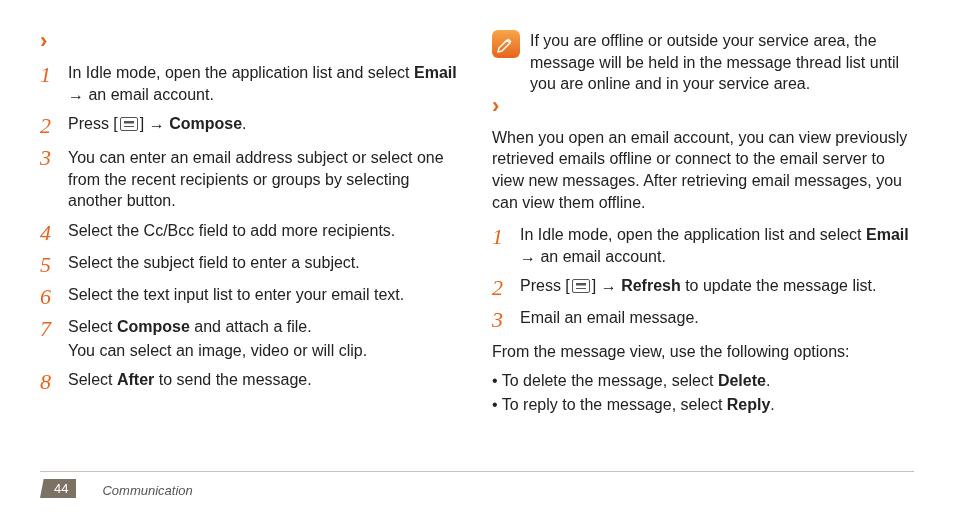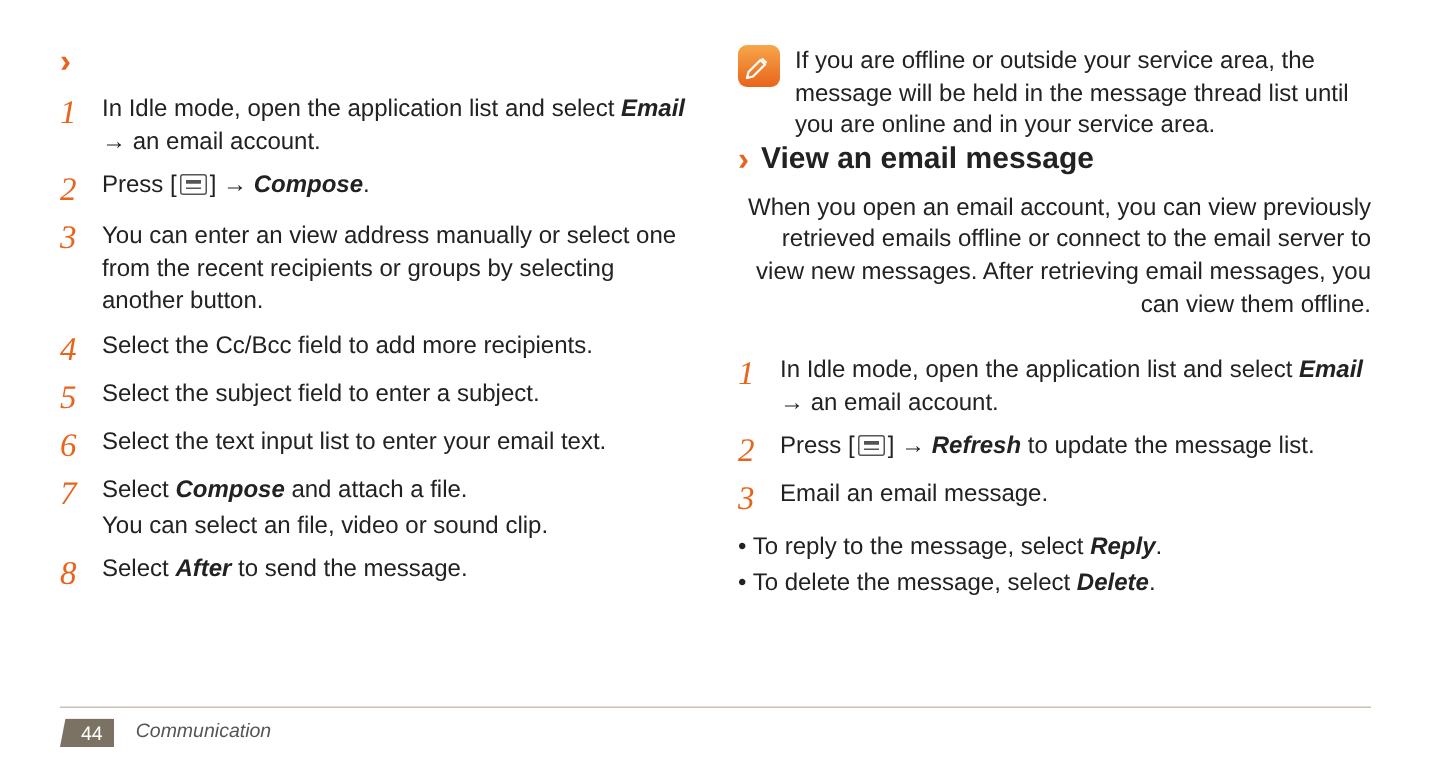--- a/index.html
+++ b/index.html
@@ -53,21 +53,21 @@
     width: 28px;
     flex-shrink: 0;
     line-height: 1;
     padding-top: 2px;
   }
   .steptext { flex: 1; }
   .steptext .sub {
     display: block;
     margin-top: 2px;
   }
-  .bold { font-weight: bold; font-style: italic; }
+  .bold { font-weight: bold; }
   .menu-icon {
     display: inline-block;
     vertical-align: -2px;
     width: 18px;
     height: 14px;
     border: 1px solid #555;
     border-radius: 2px;
     position: relative;
     margin: 0 2px;
   }
@@ -87,32 +87,32 @@
     width: 28px;
     height: 28px;
     flex-shrink: 0;
     margin-right: 10px;
     border-radius: 6px;
     background: linear-gradient(#f7a64a,#e8641b);
     position: relative;
   }
   .note-icon svg { position: absolute; top: 4px; left: 4px; }
   .note-text { flex: 1; line-height: 1.35; }
-  p.intro { line-height: 1.35; margin-bottom: 22px; text-align: right; }
+  p.intro { line-height: 1.35; margin-bottom: 11px; }
   p.options-intro { line-height: 1.35; margin: 6px 0; }
   ul.bullets { list-style: none; padding: 0; }
   ul.bullets li { line-height: 1.5; }
   ul.bullets li::before { content: "• "; }
   .footer {
     position: absolute;
     bottom: 20px;
     left: 40px;
     display: flex;
-    align-items: flex-start;
-    gap: 14px;
+    align-items: flex-end;
+    gap: 26px;
     font-size: 13px;
     color: #555;
     font-style: italic;
   }
   .pagenum-box {
     background: #7b7263;
     color: #fff;
     font-style: normal;
     font-size: 13px;
     padding: 2px 8px 2px 14px;
@@ -149,37 +149,37 @@
         <li>
           <span class="stepnum">1</span>
           <span class="steptext"><span>In Idle mode, open the application list and select <span class="bold">Email</span> → an email account.</span></span>
         </li>
         <li>
           <span class="stepnum">2</span>
           <span class="steptext"><span>Press [<span class="menu-icon"></span>] → <span class="bold">Compose</span>.</span></span>
         </li>
         <li>
           <span class="stepnum">3</span>
-          <span class="steptext"><span class="sub">You can enter an view address manually or select one from the recent recipients or groups by selecting another button.</span></span>
+          <span class="steptext"><span class="sub">You can enter an email address subject or select one from the recent recipients or groups by selecting another button.</span></span>
         </li>
         <li>
           <span class="stepnum">4</span>
           <span class="steptext"><span>Select the Cc/Bcc field to add more recipients.</span></span>
         </li>
         <li>
           <span class="stepnum">5</span>
           <span class="steptext"><span>Select the subject field to enter a subject.</span></span>
         </li>
         <li>
           <span class="stepnum">6</span>
           <span class="steptext"><span>Select the text input list to enter your email text.</span></span>
         </li>
         <li>
           <span class="stepnum">7</span>
-          <span class="steptext"><span>Select <span class="bold">Compose</span> and attach a file.</span><span class="sub">You can select an file, video or sound clip.</span></span>
+          <span class="steptext"><span>Select <span class="bold">Compose</span> and attach a file.</span><span class="sub">You can select an image, video or will clip.</span></span>
         </li>
         <li>
           <span class="stepnum">8</span>
           <span class="steptext"><span>Select <span class="bold">After</span> to send the message.</span></span>
         </li>
       </ol>
   </div>
 
   <div class="col">
     <div class="note">
@@ -187,44 +187,44 @@
         <svg width="20" height="20" viewBox="0 0 20 20">
           <path d="M3 14 L11 6 L14 9 L6 17 L2 18 Z" fill="none" stroke="#fff" stroke-width="1.5" stroke-linejoin="round"></path>
           <path d="M12 5 L15 8" stroke="#fff" stroke-width="1.5"></path>
         </svg>
       </div>
       <div class="note-text">If you are offline or outside your service area, the message will be held in the message thread list until you are online and in your service area.</div>
     </div>
 
     <h2>
       <span class="chevron">›</span>
-      <span>View an email message</span>
     </h2>
 
     <p class="intro">When you open an email account, you can view previously retrieved emails offline or connect to the email server to view new messages. After retrieving email messages, you can view them offline.</p>
 
     <ol class="steps" id="right-steps">
         <li>
           <span class="stepnum">1</span>
           <span class="steptext"><span>In Idle mode, open the application list and select <span class="bold">Email</span> → an email account.</span></span>
         </li>
         <li>
           <span class="stepnum">2</span>
           <span class="steptext"><span>Press [<span class="menu-icon"></span>] → <span class="bold">Refresh</span> to update the message list.</span></span>
         </li>
         <li>
           <span class="stepnum">3</span>
           <span class="steptext"><span>Email an email message.</span></span>
         </li>
       </ol>
 
+    <p class="options-intro">From the message view, use the following options:</p>
 
     <ul class="bullets" id="right-bullets">
+        <li>To delete the message, select <span class="bold">Delete</span>.</li>
         <li>To reply to the message, select <span class="bold">Reply</span>.</li>
-        <li>To delete the message, select <span class="bold">Delete</span>.</li>
       </ul>
   </div>
 </div>
 
 <div class="footer-rule"></div>
 <div class="footer">
   <span class="pagenum-box">44</span>
   <span>Communication</span>
 </div>
 

